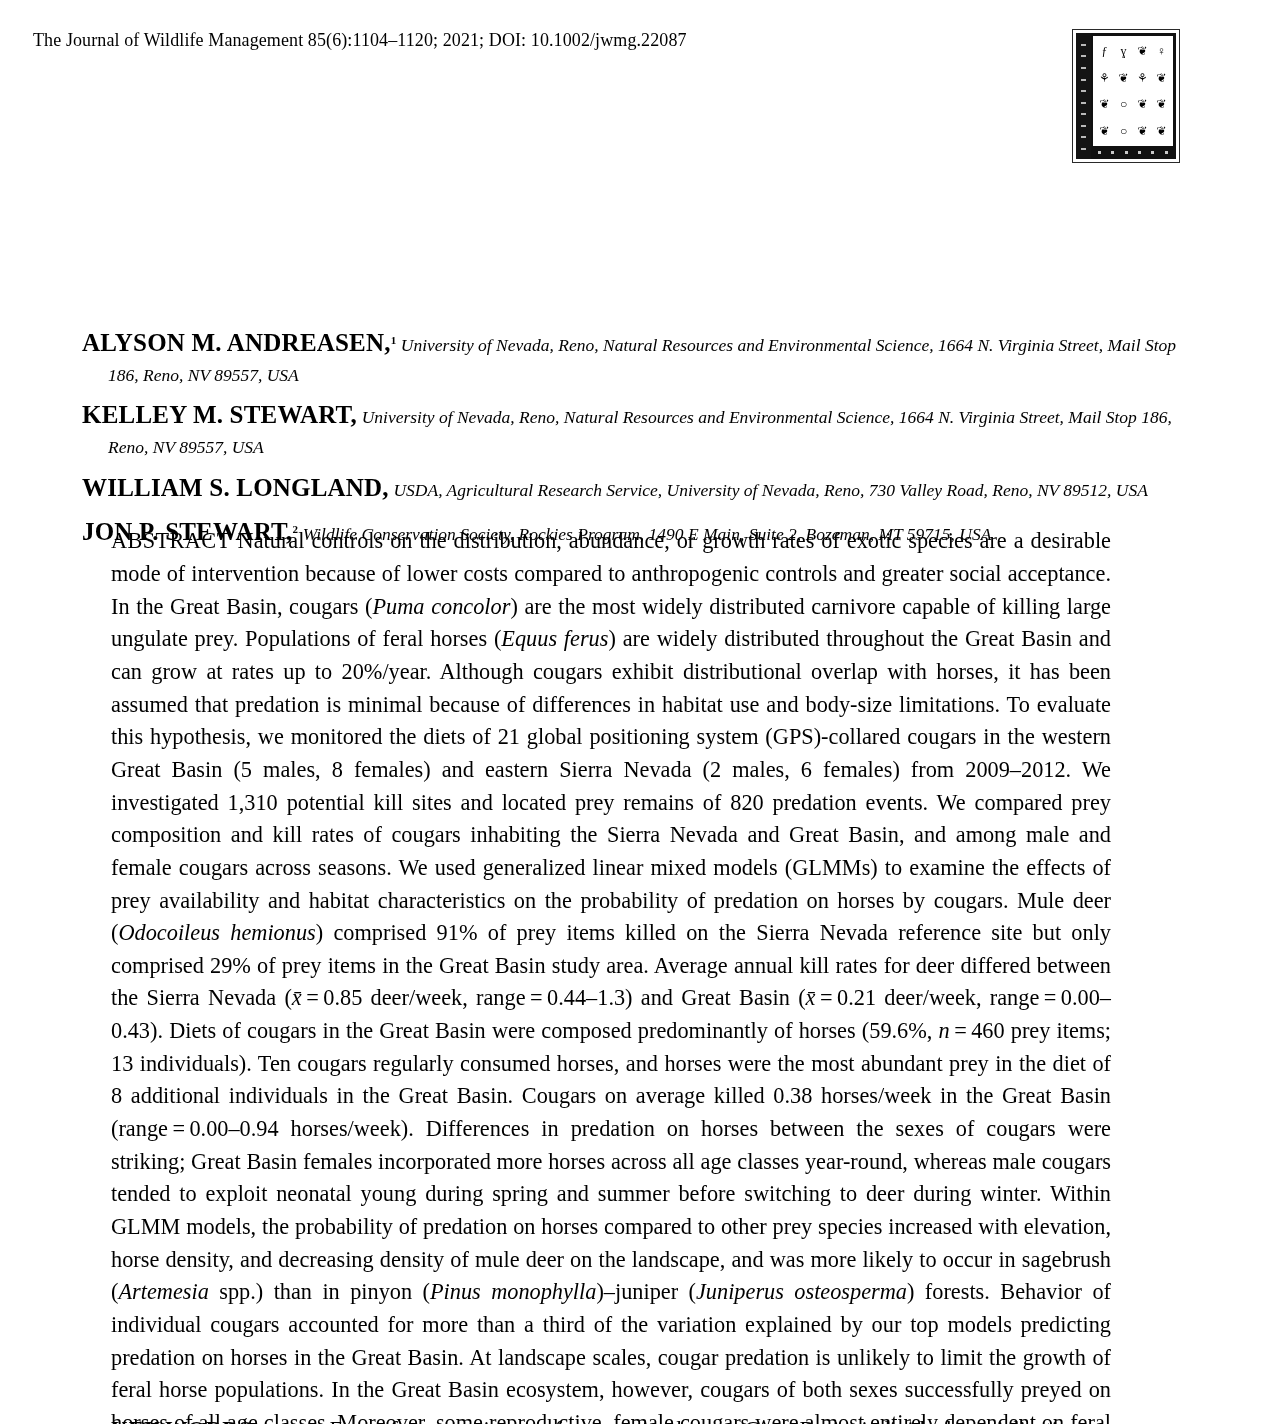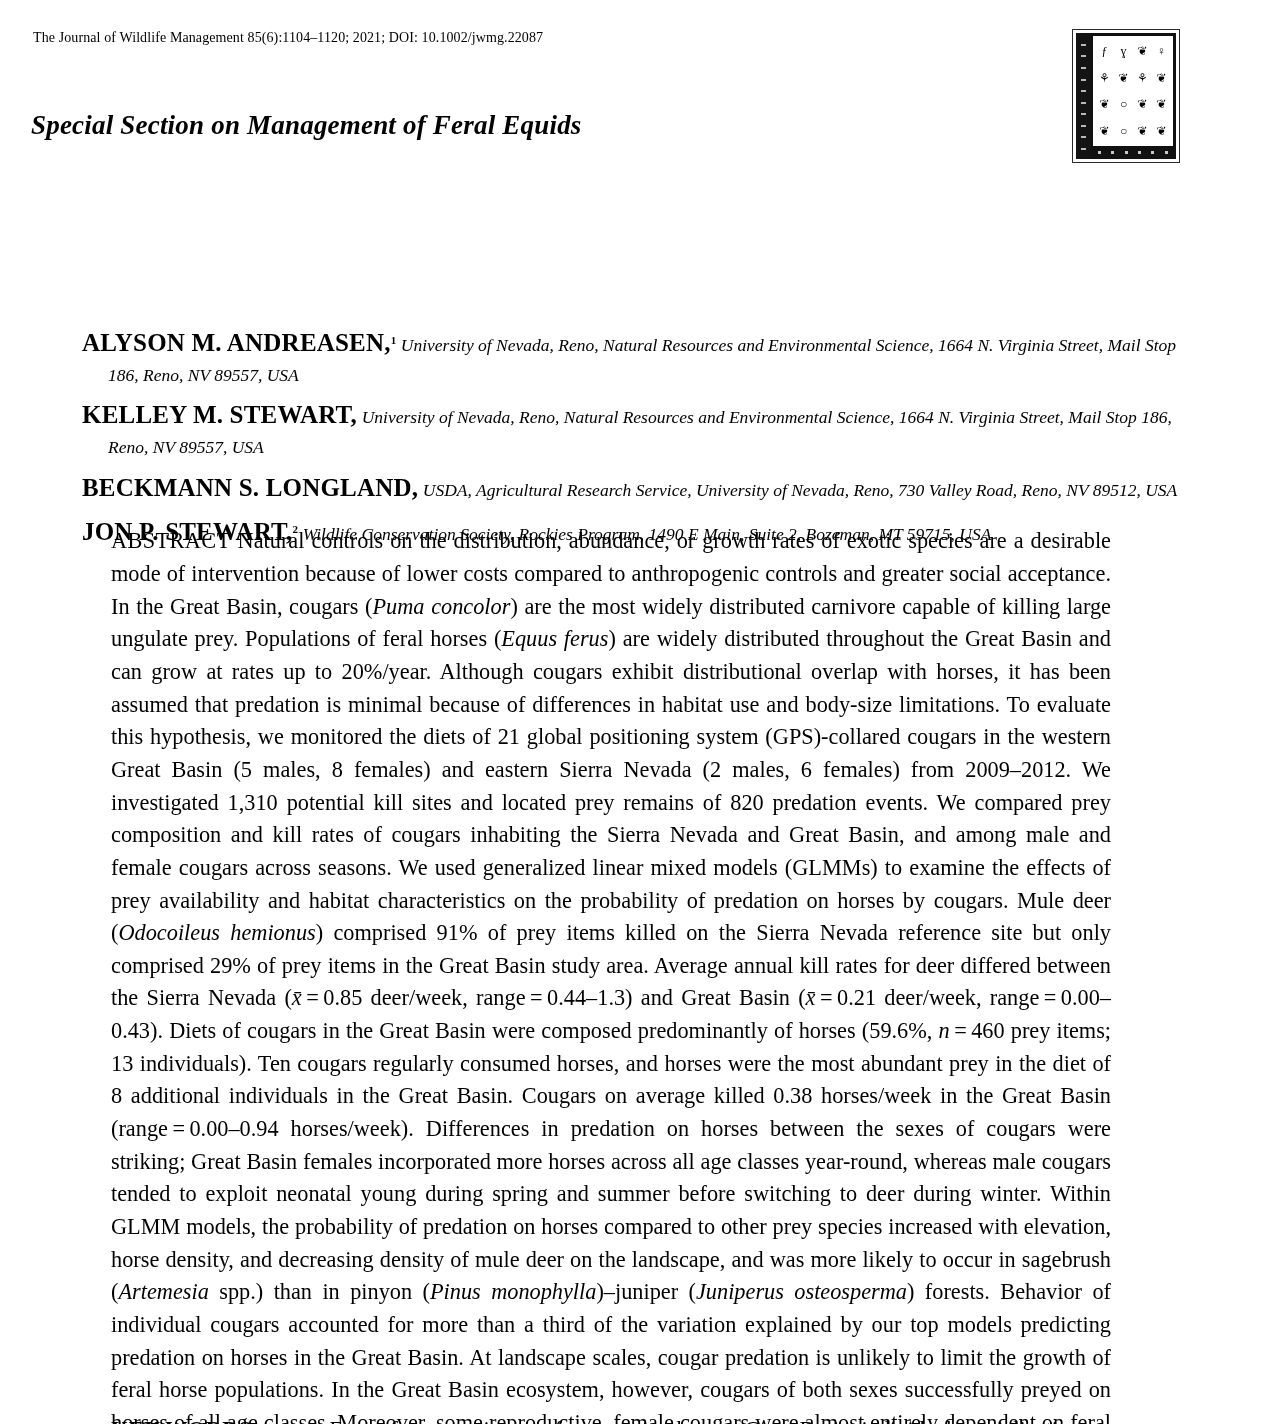--- a/index.html
+++ b/index.html
@@ -19,21 +19,21 @@
   .page {
     position: absolute;
     inset: 0;
   }
 
   
   .running-head {
     position: absolute;
     left: 33px;
     top: 30px;
-    font-size: 14px;
+    font-size: 18px;
     letter-spacing: 0.1px;
     white-space: nowrap;
   }
 
   
   .cover-thumb {
     position: absolute;
     left: 1072px;
     top: 29px;
     width: 108px;
@@ -237,34 +237,33 @@
         <i></i>
           <i></i>
           <i></i>
           <i></i>
           <i></i>
           <i></i>
       </div>
     </div>
   </div>
 
-  <div class="special-section">Special Section on Management of Feral Equids</div>
 
 
   <div class="authors">
     <div class="author-entry">
       <span class="aname">ALYSON M. ANDREASEN,</span><sup class="affil-mark">1</sup>
       <span class="affil">University of Nevada, Reno, Natural Resources and Environmental Science, 1664 N. Virginia Street, Mail Stop 186, Reno, NV 89557, USA</span>
     </div>
     <div class="author-entry">
       <span class="aname">KELLEY M. STEWART,</span>
       <span class="affil">University of Nevada, Reno, Natural Resources and Environmental Science, 1664 N. Virginia Street, Mail Stop 186, Reno, NV 89557, USA</span>
     </div>
     <div class="author-entry">
-      <span class="aname">BECKMANN S. LONGLAND,</span>
+      <span class="aname">WILLIAM S. LONGLAND,</span>
       <span class="affil">USDA, Agricultural Research Service, University of Nevada, Reno, 730 Valley Road, Reno, NV 89512, USA</span>
     </div>
     <div class="author-entry">
       <span class="aname">JON P. STEWART,</span><sup class="affil-mark">2</sup>
       <span class="affil">Wildlife Conservation Society, Rockies Program, 1490 E Main, Suite 2, Bozeman, MT 59715, USA</span>
     </div>
   </div>
 
   <p class="abstract">
     <span class="lead">ABSTRACT</span><span> Natural controls on the distribution, abundance, or growth rates of exotic species are a desirable mode of intervention because of lower costs compared to anthropogenic controls and greater social acceptance. In the Great Basin, cougars (<i>Puma concolor</i>) are the most widely distributed carnivore capable of killing large ungulate prey. Populations of feral horses (<i>Equus ferus</i>) are widely distributed throughout the Great Basin and can grow at rates up to 20%/year. Although cougars exhibit distributional overlap with horses, it has been assumed that predation is minimal because of differences in habitat use and body-size limitations. To evaluate this hypothesis, we monitored the diets of 21 global positioning system (GPS)-collared cougars in the western Great Basin (5 males, 8 females) and eastern Sierra Nevada (2 males, 6 females) from 2009–2012. We investigated 1,310 potential kill sites and located prey remains of 820 predation events. We compared prey composition and kill rates of cougars inhabiting the Sierra Nevada and Great Basin, and among male and female cougars across seasons. We used generalized linear mixed models (GLMMs) to examine the effects of prey availability and habitat characteristics on the probability of predation on horses by cougars. Mule deer (<i>Odocoileus hemionus</i>) comprised 91% of prey items killed on the Sierra Nevada reference site but only comprised 29% of prey items in the Great Basin study area. Average annual kill rates for deer differed between the Sierra Nevada (<i>x̄</i> = 0.85 deer/week, range = 0.44–1.3) and Great Basin (<i>x̄</i> = 0.21 deer/week, range = 0.00–0.43). Diets of cougars in the Great Basin were composed predominantly of horses (59.6%, <i>n</i> = 460 prey items; 13 individuals). Ten cougars regularly consumed horses, and horses were the most abundant prey in the diet of 8 additional individuals in the Great Basin. Cougars on average killed 0.38 horses/week in the Great Basin (range = 0.00–0.94 horses/week). Differences in predation on horses between the sexes of cougars were striking; Great Basin females incorporated more horses across all age classes year-round, whereas male cougars tended to exploit neonatal young during spring and summer before switching to deer during winter. Within GLMM models, the probability of predation on horses compared to other prey species increased with elevation, horse density, and decreasing density of mule deer on the landscape, and was more likely to occur in sagebrush (<i>Artemesia</i> spp.) than in pinyon (<i>Pinus monophylla</i>)–juniper (<i>Juniperus osteosperma</i>) forests. Behavior of individual cougars accounted for more than a third of the variation explained by our top models predicting predation on horses in the Great Basin. At landscape scales, cougar predation is unlikely to limit the growth of feral horse populations. In the Great Basin ecosystem, however, cougars of both sexes successfully preyed on horses of all age classes. Moreover, some reproductive, female cougars were almost entirely dependent on feral horses year-round. Taken together, our data suggest that cougars may be an effective predator of feral horses, and that some of our previous assumptions about this relationship should be reevaluated and integrated into management and planning. © 2021 The Wildlife Society.</span>

